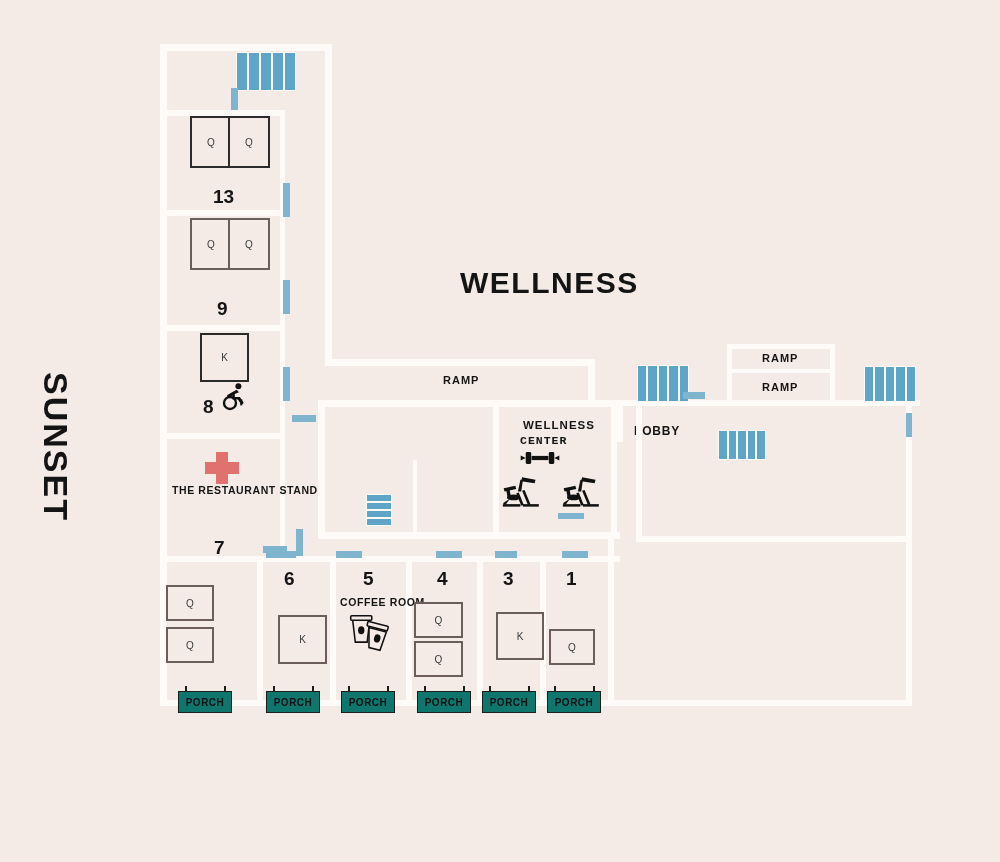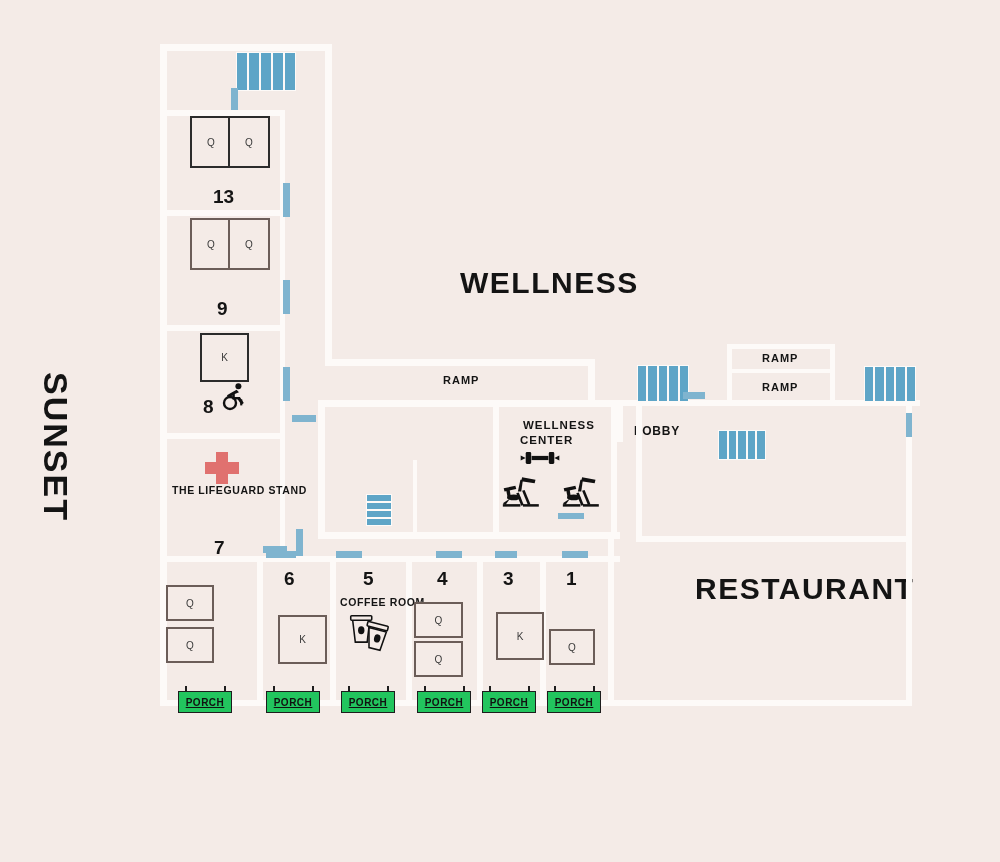--- a/index.html
+++ b/index.html
@@ -38,42 +38,41 @@
   .stairs{position:absolute;display:flex;gap:2px;background:#fdfaf8;
           padding:1px;box-sizing:content-box;}
   .stairs i{display:block;background:#5ea5c7;flex:1 1 auto;height:100%;}
   .stairs.horiz{flex-direction:column;}
   .stairs.horiz i{width:100%;height:auto;}
 
   
   .dm{position:absolute;background:#7fb4cf;}
 
   
-  .porch{position:absolute;border:1.6px solid #1d1d1d;background:#22c55e;
+  .porch{position:absolute;border:1.6px solid #1d1d1d;background:#0f766e;
          display:flex;align-items:center;justify-content:center;
-         font-size:10px;font-weight:700;letter-spacing:0.5px;color:#111;text-decoration:underline;}
+         font-size:10px;font-weight:700;letter-spacing:0.5px;color:#111;}
   .tick{position:absolute;background:#1d1d1d;width:1.6px;height:6px;}
 
   
   .icon{position:absolute;}
   .cross{position:absolute;}
   .cross:before,.cross:after{content:"";position:absolute;background:#e0716f;}
   .cross:before{left:0;top:10px;width:34px;height:12px;}
   .cross:after{left:11px;top:0;width:12px;height:32px;}
 </style>
 </head>
 <body>
 
 <div id="stage">
 
 
   <div class="txt street vertical" style="left:75px;top:372px;">SUNSET</div>
 
   <div class="txt zone" style="left:460px;top:266px;">WELLNESS</div>
-  <div class="txt zone" style="left:695px;top:572px;">RESTAURANT</div>
   <div class="txt lobby" style="left:634px;top:424px;">LOBBY</div>
 
   <div class="wall" style="left:160px;top:44px;width:7px;height:662px;"></div>
 
   <div class="wall" style="left:160px;top:44px;width:172px;height:7px;"></div>
 
   <div class="wall" style="left:325px;top:44px;width:7px;height:322px;"></div>
 
   <div class="wall" style="left:280px;top:110px;width:5px;height:448px;"></div>
 
@@ -181,21 +180,21 @@
   <div class="icon" style="left:218px;top:382px;width:30px;height:30px;">
     <svg viewBox="0 0 100 100" width="30" height="30">
       <circle cx="68" cy="14" r="10" fill="#111"></circle>
       <path d="M62 26 L44 36 L30 44 L34 53 L48 45 L48 58 L66 58 L78 76 L86 70 L73 50 L56 50 L56 40 L70 34 Z" fill="#111"></path>
       <circle cx="40" cy="70" r="20" fill="none" stroke="#111" stroke-width="8"></circle>
       <rect x="74" y="58" width="7" height="20" fill="#111"></rect>
     </svg>
   </div>
 
   <div class="cross" style="left:205px;top:452px;width:34px;height:32px;"></div>
-  <div class="txt minilabel" style="left:172px;top:484px;">THE LIFEGUARD STAND</div>
+  <div class="txt minilabel" style="left:172px;top:484px;">THE RESTAURANT STAND</div>
 
   <div class="txt roomnum" style="left:214px;top:537px;">7</div>
   <div class="bed soft" style="left:166px;top:585px;width:44px;height:32px;">Q</div>
   <div class="bed soft" style="left:166px;top:627px;width:44px;height:32px;">Q</div>
 
   <div class="txt roomnum" style="left:284px;top:568px;">6</div>
   <div class="bed soft" style="left:278px;top:615px;width:45px;height:45px;">K</div>
 
   <div class="txt roomnum" style="left:363px;top:568px;">5</div>
   <div class="txt minilabel" style="left:340px;top:596px;">COFFEE ROOM</div>
@@ -216,21 +215,21 @@
   <div class="bed soft" style="left:414px;top:602px;width:45px;height:32px;">Q</div>
   <div class="bed soft" style="left:414px;top:641px;width:45px;height:32px;">Q</div>
 
   <div class="txt roomnum" style="left:503px;top:568px;">3</div>
   <div class="bed soft" style="left:496px;top:612px;width:44px;height:44px;">K</div>
 
   <div class="txt roomnum" style="left:566px;top:568px;">1</div>
   <div class="bed soft" style="left:549px;top:629px;width:42px;height:32px;">Q</div>
 
   <div class="txt zone-sm" style="left:523px;top:419px;font-size:11.5px;">WELLNESS</div>
-  <div class="txt zone-sm" style="left:520px;top:434px;font-size:11.5px;">CENTER</div>
+  <div class="txt zone-sm" style="left:520px;top:434px;font-size:11.5px;font-family:Liberation Mono, monospace;">CENTER</div>
   <div class="icon" style="left:519px;top:450px;width:42px;height:16px;">
     <svg viewBox="0 0 100 36" width="42" height="16">
       <rect x="30" y="13" width="40" height="10" fill="#111"></rect>
       <rect x="16" y="4" width="13" height="28" rx="3" fill="#111"></rect>
       <rect x="71" y="4" width="13" height="28" rx="3" fill="#111"></rect>
       <path d="M16 18 L4 12 L4 24 Z" fill="#111"></path>
       <path d="M84 18 L96 12 L96 24 Z" fill="#111"></path>
     </svg>
   </div>
   <div class="icon" style="left:497px;top:473px;width:46px;height:38px;">

